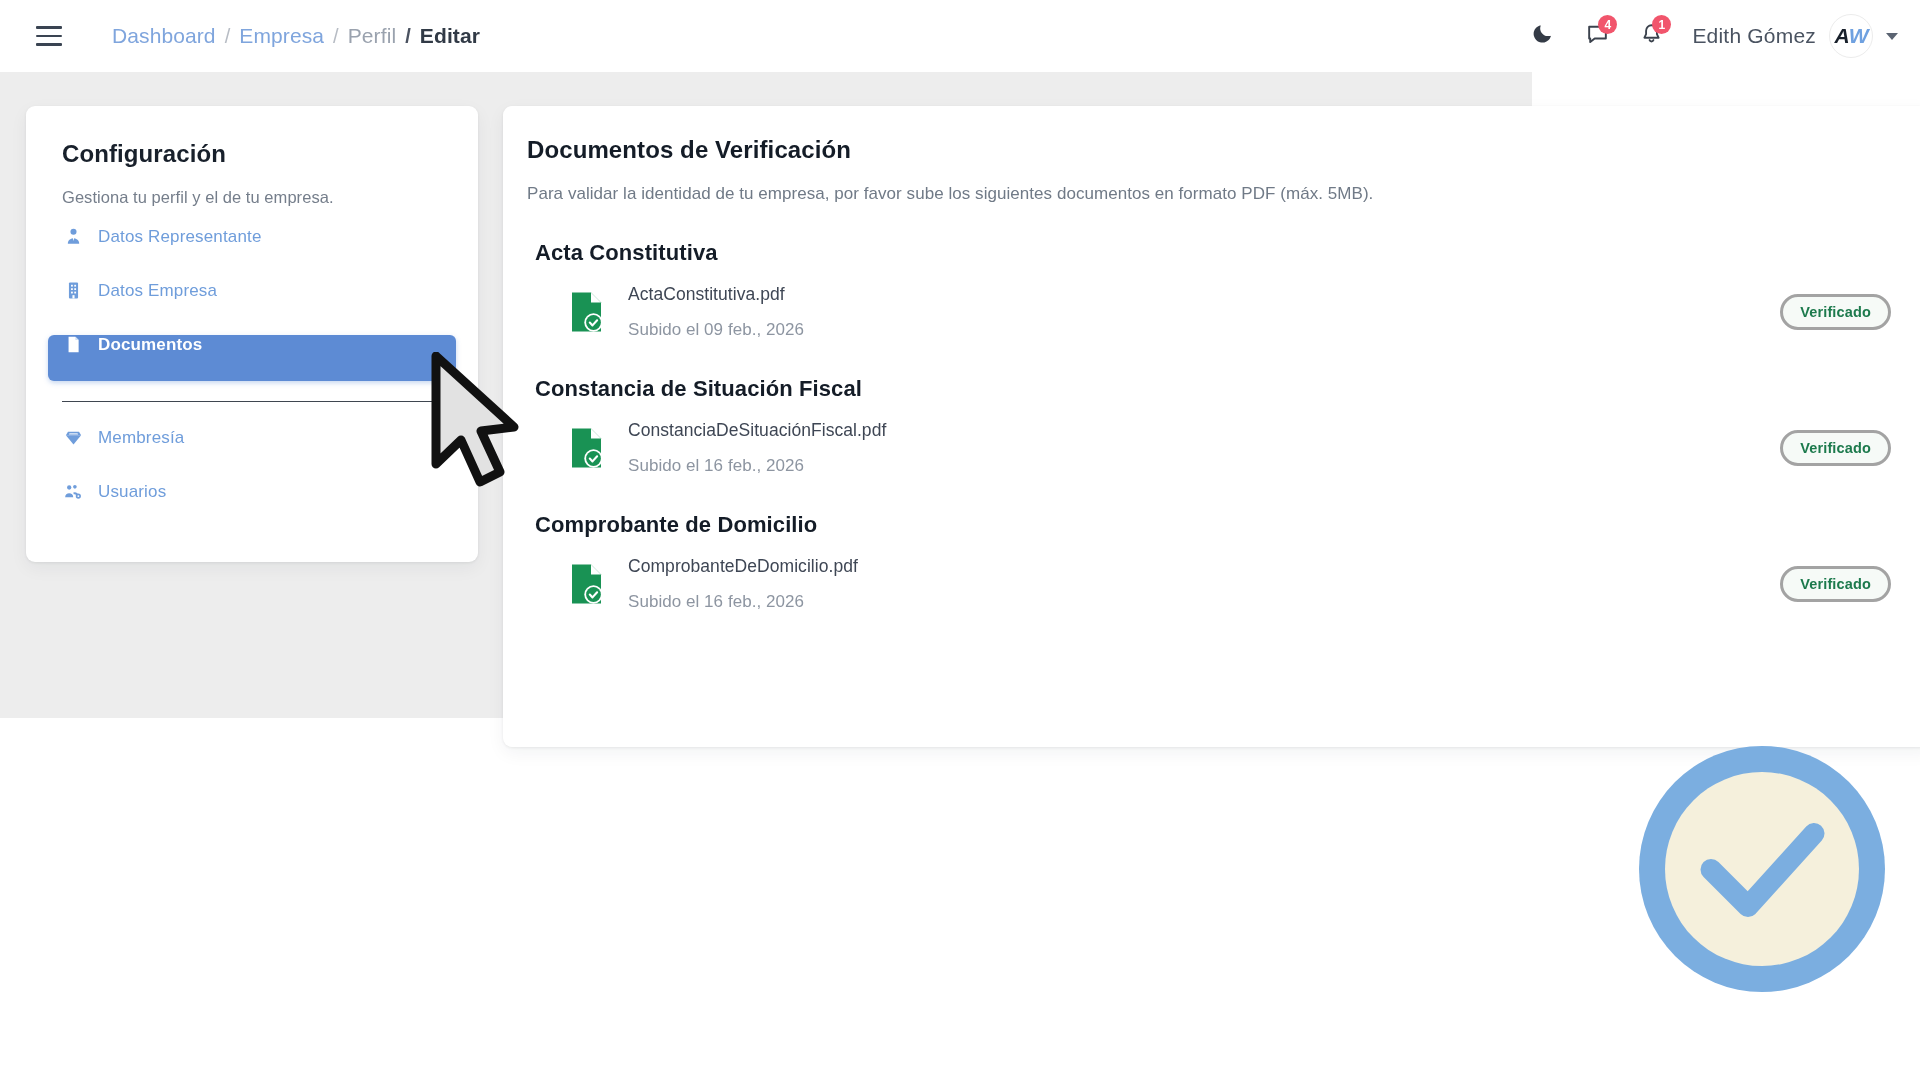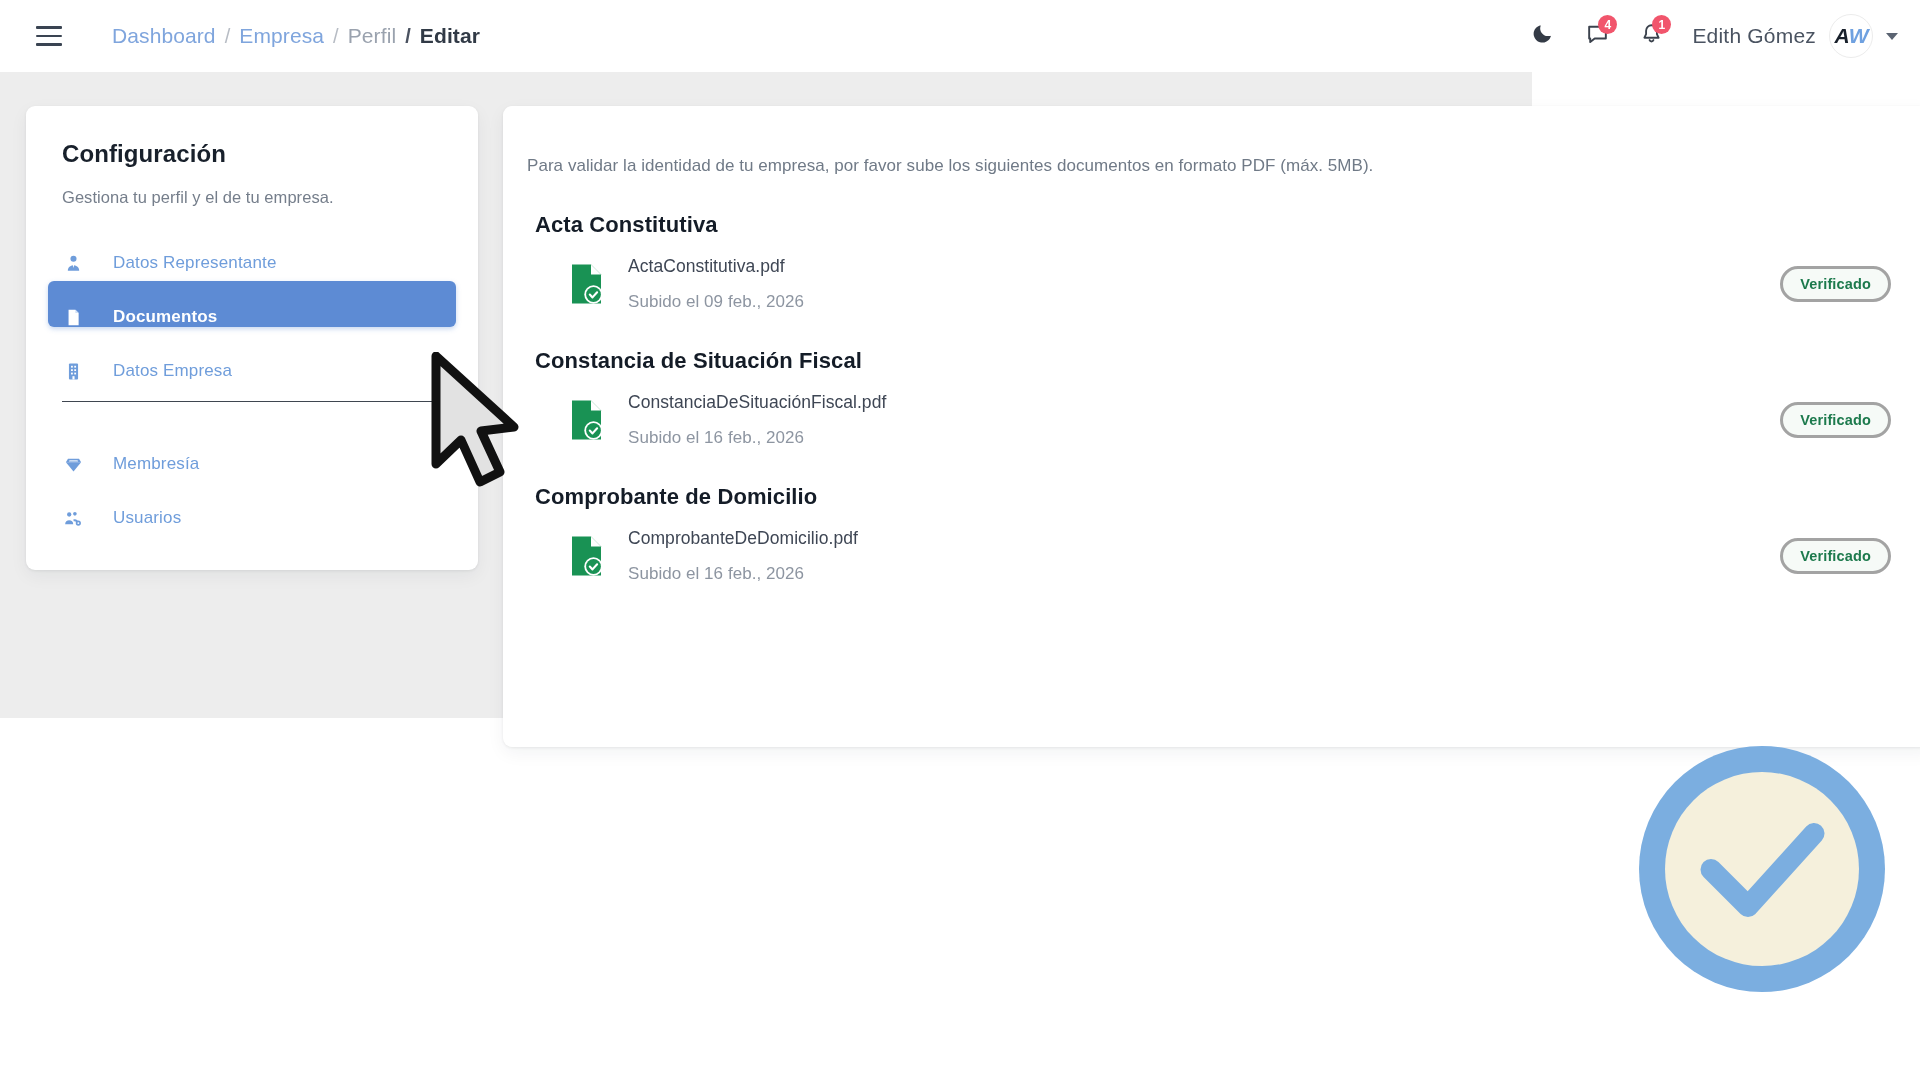--- a/index.html
+++ b/index.html
@@ -155,42 +155,42 @@
   }
 
   
   #sidebar-card {
     position: absolute;
     left: 26px; top: 34px;
     width: 452px;
     background: #ffffff;
     border-radius: 9px;
     box-shadow: 0 1px 3px rgba(0,0,0,.07), 0 6px 18px rgba(20,30,50,.055);
-    padding: 26px 22px 34px 22px;
+    padding: 26px 22px 26px 22px;
   }
   #sidebar-title {
     font-size: 24px;
     font-weight: bold;
     color: #18202b;
     letter-spacing: .1px;
     margin: 8px 0 0 14px;
   }
   #sidebar-sub {
     font-size: 16.5px;
     color: #757e8b;
     margin: 20px 0 0 14px;
     letter-spacing: .05px;
   }
 
   #nav-list { margin-top: 20px; }
 
   .nav-item {
     display: flex;
-    align-items: flex-end;
-    gap: 30px;
+    align-items: flex-start;
+    gap: 15px;
     height: 46px;
     padding: 0 16px;
     border-radius: 6px;
     cursor: pointer;
     margin-bottom: 8px;
   }
   .nav-item .nav-label {
     font-size: 17px;
     color: #6f9ddb;
     letter-spacing: .15px;
@@ -380,50 +380,50 @@
 
         <div class="nav-item">
           <span class="nav-ico">
             <svg width="19" height="19" viewBox="0 0 20 20">
               <circle cx="10" cy="5" r="3.2" fill="#6f9ddb"></circle>
               <path d="M4 17.5c0-3.2 2.7-5.6 6-5.6s6 2.4 6 5.6z" fill="#6f9ddb"></path>
               <path d="M9.1 11.3h1.8l-.9 3.4z" fill="#ffffff"></path>
             </svg>
           </span>
           <span class="nav-label">Datos Representante</span>
-        </div>
-
-        <div class="nav-item active">
-          <span class="nav-ico">
-            <svg width="19" height="19" viewBox="0 0 20 20">
-              <path d="M4.8 1.8h7.2l3.4 3.4v12.9H4.8z" fill="#ffffff"></path>
-              <path d="M12 1.8l3.4 3.4H12z" fill="#cfe0f6"></path>
-            </svg>
-          </span>
-          <span class="nav-label">Documentos</span>
         </div>
 
         <div class="nav-item">
           <span class="nav-ico">
             <svg width="19" height="19" viewBox="0 0 20 20">
               <rect x="5.2" y="1.6" width="9.6" height="16.8" rx="1.1" fill="#6f9ddb"></rect>
               <g fill="#ffffff">
                 <rect x="7.4" y="4" width="1.9" height="1.9"></rect>
                   <rect x="10.8" y="4" width="1.9" height="1.9"></rect>
                 <rect x="7.4" y="7.6" width="1.9" height="1.9"></rect>
                   <rect x="10.8" y="7.6" width="1.9" height="1.9"></rect>
                 <rect x="7.4" y="11.2" width="1.9" height="1.9"></rect>
                   <rect x="10.8" y="11.2" width="1.9" height="1.9"></rect>
                 <rect x="8.9" y="14.9" width="2.2" height="3.5"></rect>
               </g>
             </svg>
           </span>
           <span class="nav-label">Datos Empresa</span>
         </div>
 
+        <div class="nav-item active">
+          <span class="nav-ico">
+            <svg width="19" height="19" viewBox="0 0 20 20">
+              <path d="M4.8 1.8h7.2l3.4 3.4v12.9H4.8z" fill="#ffffff"></path>
+              <path d="M12 1.8l3.4 3.4H12z" fill="#cfe0f6"></path>
+            </svg>
+          </span>
+          <span class="nav-label">Documentos</span>
+        </div>
+
         <div class="nav-divider"></div>
 
         <div class="nav-item">
           <span class="nav-ico">
             <svg width="20" height="19" viewBox="0 0 22 20">
               <path d="M2.2 7.3h17.6L11 18z" fill="#6f9ddb"></path>
               <path d="M4.6 3.4h12.8l2.4 3.9H2.2z" fill="#6f9ddb"></path>
               <path d="M6.4 5.1h9.2l.8 1.3H5.6z" fill="#ffffff" opacity=".85"></path>
             </svg>
           </span>
@@ -441,20 +441,21 @@
               <circle cx="16.6" cy="15.3" r="1.1" fill="#ffffff"></circle>
             </svg>
           </span>
           <span class="nav-label">Usuarios</span>
         </div>
 
       </div>
     </aside>
 
     <section id="main-card">
+      <h2 id="main-title">Documentos de Verificación</h2>
       <p id="main-sub">Para validar la identidad de tu empresa, por favor sube los siguientes documentos en formato PDF (máx. 5MB).</p>
 
       <div class="doc-group">
         <h3 class="doc-group-title">Acta Constitutiva</h3>
         <div class="doc-row">
           <span class="doc-file-ico">
             <svg width="38" height="42" viewBox="0 0 38 42">
               <path d="M3 1.5h19l10 10v29H3z" fill="#199254"></path>
               <path d="M22 1.5l10 10H22z" fill="#ffffff"></path>
               <circle cx="24.5" cy="31.5" r="9.2" fill="#ffffff"></circle>

